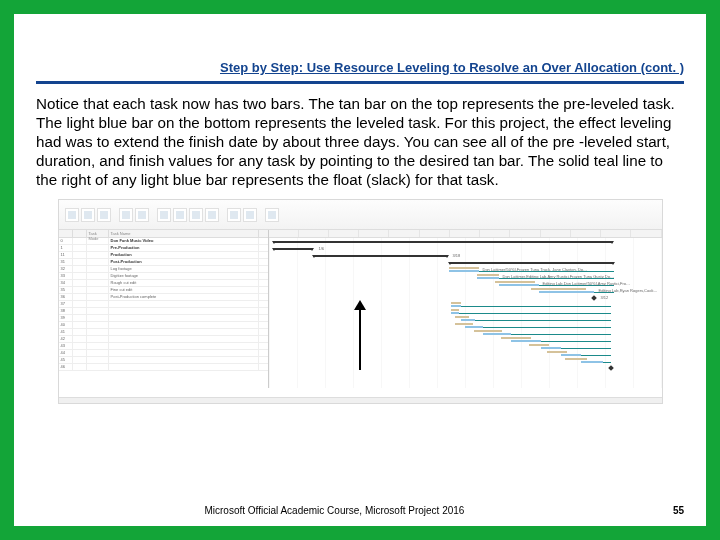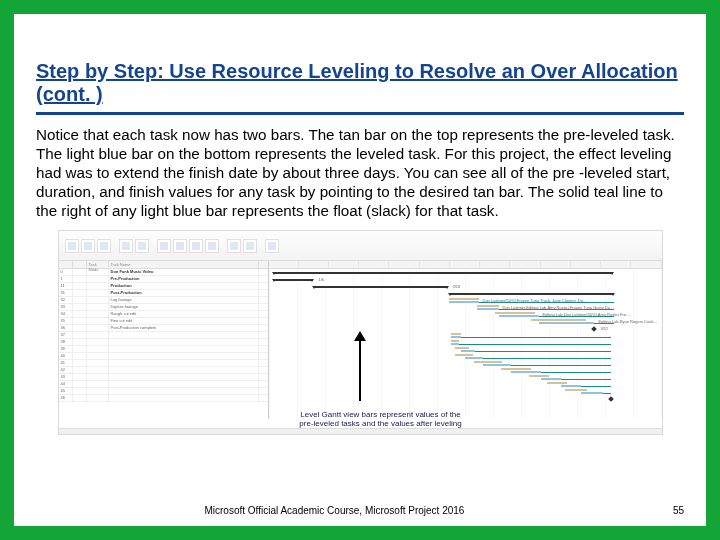--- a/index.html
+++ b/index.html
@@ -14,25 +14,26 @@
   }
   .slide {
     width: 692px;
     height: 512px;
     background: #fff;
     position: relative;
     padding: 18px 22px 12px 22px;
   }
   .title {
     color: #13448f;
-    font-size: 20px;
+    font-size: 13px;
     font-weight: bold;
     text-decoration: underline;
     margin-top: 28px;
     margin-bottom: 6px;
+    text-align: right;
   }
   .rule {
     height: 3px;
     background: #13448f;
     margin-bottom: 10px;
   }
   .body-text {
     font-size: 15.2px;
     line-height: 1.25;
     color: #000;
@@ -175,21 +176,21 @@
     left: 22px;
     right: 22px;
     bottom: 10px;
     font-size: 10px;
     color: #000;
     display: flex;
     align-items: baseline;
   }
   .footer .cpy { flex: 0 0 auto; }
   .footer .course { flex: 1; text-align: center; margin-left:-40px;}
-  .footer .pg { flex: 0 0 auto; }
+  .footer .pg { flex: 0 0 auto; font-weight: bold; }
 </style>
 </head>
 <body>
 
 <div class="slide">
 
   <div class="title">Step by Step: Use Resource Leveling to Resolve an Over Allocation (cont. )</div>
   <div class="rule"></div>
 
   <p class="body-text">Notice that each task now has two bars. The tan bar on the top represents the pre-leveled task. The light blue bar on the bottom represents the leveled task. For this project, the effect leveling had was to extend the finish date by about three days. You can see all of the pre -leveled start, duration, and finish values for any task by pointing to the desired tan bar. The solid teal line to the right of any light blue bar represents the float (slack) for that task.</p>
@@ -458,24 +459,20 @@
             </div>
           <div class="pair" style="top:126px;">
               <div class="milestone" style="left:340px;"></div>
             </div>
         </div>
       </div>
     </div>
 
     <div class="arrow-head"></div>
     <div class="arrow-line"></div>
-    <div class="callout">
-      <div>Level Gantt view bars represent values of the</div>
-      <div>pre-leveled tasks and the values after leveling</div>
-    </div>
 
     <div class="scrollbar-h"></div>
   </div>
 
   <div class="footer">
     <span class="course">Microsoft Official Academic Course, Microsoft Project 2016</span>
     <span class="pg">55</span>
   </div>
 
 </div>

